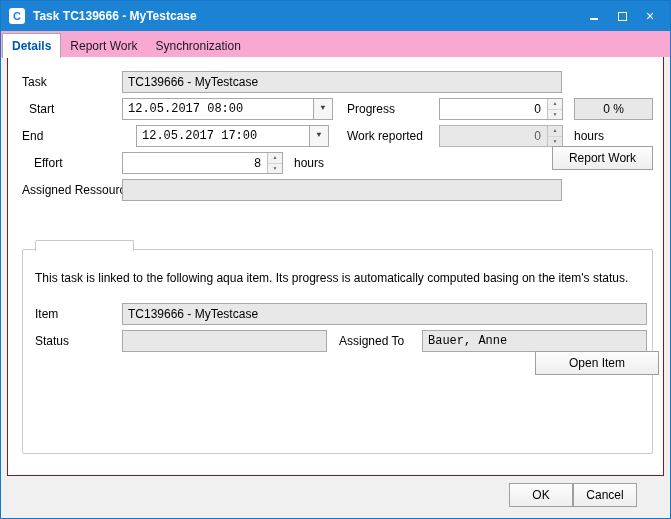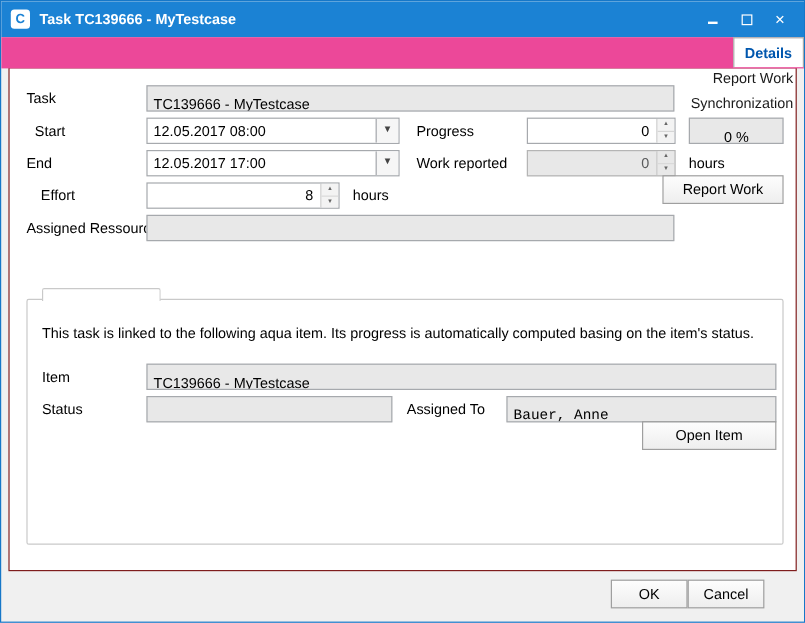--- a/index.html
+++ b/index.html
@@ -21,42 +21,42 @@
   }
   .title { position:absolute; left:32px; top:0; line-height:30px; color:#ffffff; font-weight:600; }
   .win-controls { position:absolute; right:6px; top:0; height:30px; display:flex; }
   .win-btn { width:28px; height:30px; display:flex; align-items:center; justify-content:center; cursor:default; }
   .glyph-min { width:8px; height:8px; border-bottom:2px solid #fff; }
   .glyph-max { width:9px; height:9px; border:1px solid #fff; }
   .glyph-close { color:#fff; font-size:14px; line-height:1; }
   
   .tabstrip {
     position:absolute; left:0; top:30px; right:0; height:26px;
-    background:#ec4899; display:flex; align-items:flex-end; padding-left:1px; z-index:3;flex-direction:column;
+    background:#f9a8d4; display:flex; align-items:flex-end; padding-left:1px; z-index:3;
   }
   .tab { height:21px; line-height:21px; padding:0 9px; color:#1a1a1a; }
   .tab.selected {
     height:25px; line-height:24px; background:#fff;
     border:1px solid #a9a9a9; border-bottom:none;
     color:#0057ae; font-weight:bold; margin-bottom:-1px;
   }
   
   .panel {
     position:absolute; left:6px; right:6px; top:55px; bottom:42px;
     background:#fff; border:1px solid #7f1d1d;
   }
   .lbl { position:absolute; height:22px; line-height:22px; white-space:nowrap; }
   .fld {
     position:absolute; height:22px; border:1px solid #a6a9ad; background:#fff;
-    line-height:20px; padding:5px 5px; overflow:hidden; white-space:nowrap;
+    line-height:20px; padding:0 5px; overflow:hidden; white-space:nowrap;
   }
   .fld.ro { background:#e8e8e8; }
   .fld.dis { background:#e8e8e8; color:#5a5b5c; border-color:#b5b5b5; }
   
-  .combo { padding:4px; }
+  .combo { padding:4px;font-family:Liberation Mono, monospace; }
   .combo-value { position:absolute; left:5px; top:0; line-height:20px; }
   .combo-btn {
     position:absolute; right:0; top:0; width:19px; height:20px;
     border-left:1px solid #a6a9ad; background:#f6f6f6;
     text-align:center; line-height:18px; color:#444; font-size:8px;
   }
   
   .spin { padding:0; }
   .spin-value { position:absolute; right:21px; top:0; line-height:20px; }
   .spin-btns {
@@ -124,21 +124,21 @@
     <div class="fld spin" style="left:431px; top:41px; width:124px;">
       <span class="spin-value">0</span>
       <span class="spin-btns">
         <span class="spin-up">▲</span>
         <span class="spin-down">▼</span>
       </span>
     </div>
     <div class="fld ro pct" style="left:566px; top:41px; width:79px;">0 %</div>
 
     <div class="lbl" style="left:14px; top:68px;">End</div>
-    <div class="fld combo" style="left:114px; top:68px; width:211px;">
+    <div class="fld combo" style="left:128px; top:68px; width:193px;">
       <span class="combo-value">12.05.2017 17:00</span>
       <span class="combo-btn"><span>▼</span></span>
     </div>
     <div class="lbl" style="left:339px; top:68px;">Work reported</div>
     <div class="fld spin dis" style="left:431px; top:68px; width:124px;">
       <span class="spin-value">0</span>
       <span class="spin-btns">
         <span class="spin-up">▲</span>
         <span class="spin-down">▼</span>
       </span>
@@ -164,19 +164,19 @@
     <div class="desc">This task is linked to the following aqua item. Its progress is automatically computed basing on the item's status.</div>
 
     <div class="lbl" style="left:27px; top:246px;">Item</div>
     <div class="fld ro" style="left:114px; top:246px; width:525px;">TC139666 - MyTestcase</div>
 
     <div class="lbl" style="left:27px; top:273px;">Status</div>
     <div class="fld ro" style="left:114px; top:273px; width:205px;"></div>
     <div class="lbl" style="left:331px; top:273px;">Assigned To</div>
     <div class="fld ro" style="left:414px; top:273px; width:225px;font-family:Liberation Mono, monospace;">Bauer, Anne</div>
 
-    <div class="btn" style="left:527px; top:294px; width:112px; height:24px;">Open Item</div>
+    <div class="btn" style="left:527px; top:294px; width:124px; height:24px;">Open Item</div>
   </div>
 
   <div class="btn" style="left:508px; top:482px; width:64px; height:24px;">OK</div>
   <div class="btn" style="left:572px; top:482px; width:64px; height:24px;">Cancel</div>
 
 </div>
 
 </body></html>

